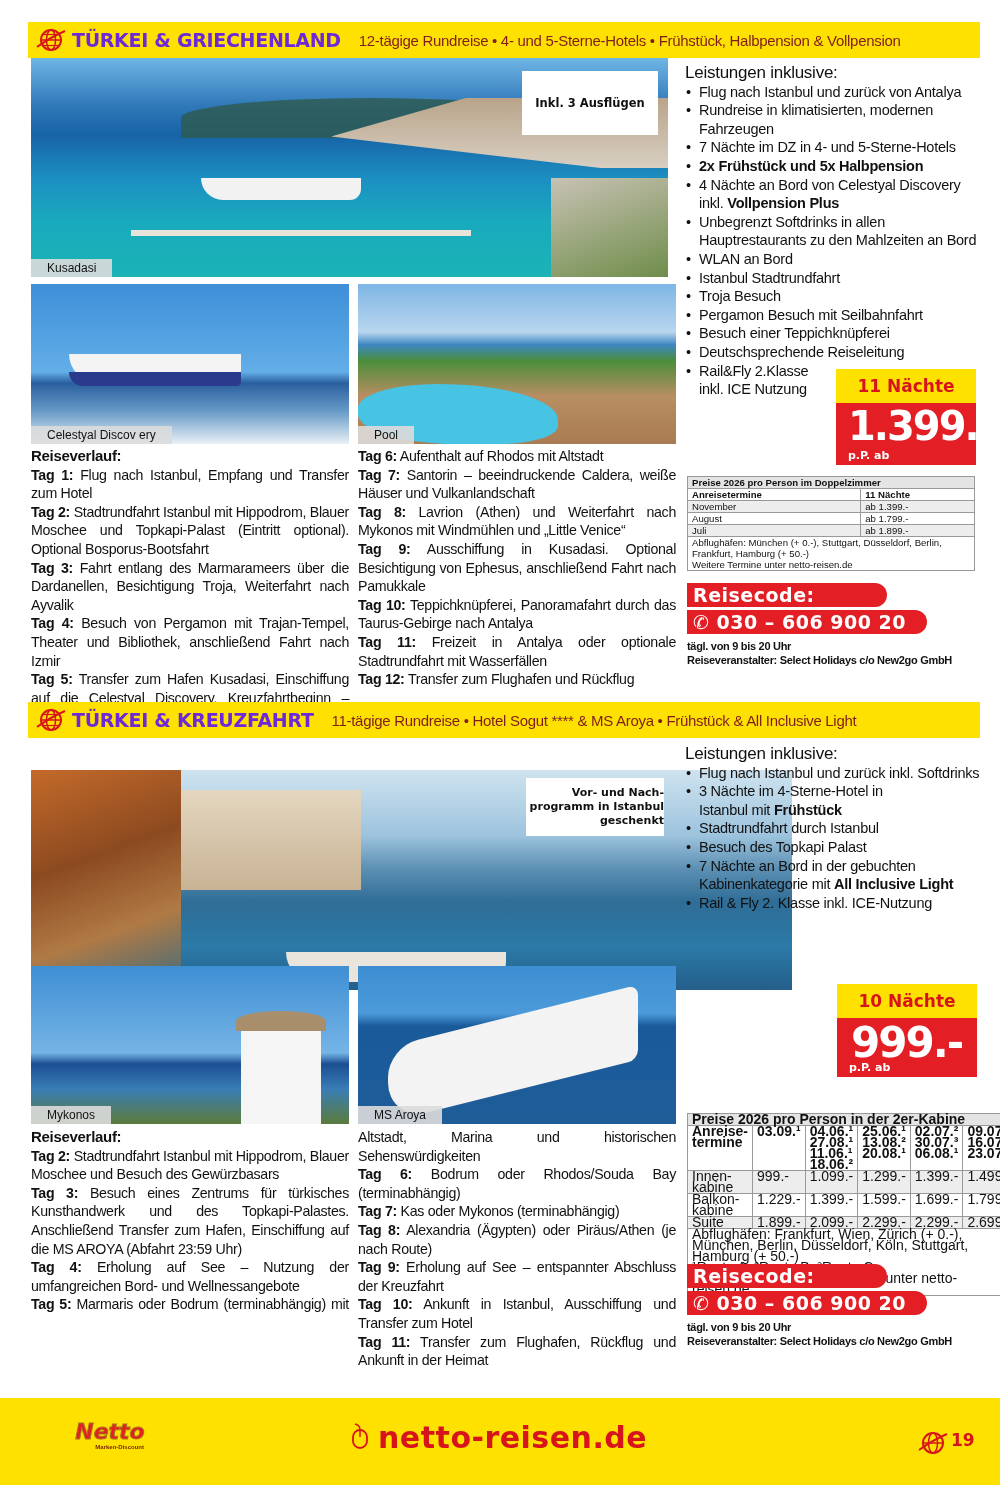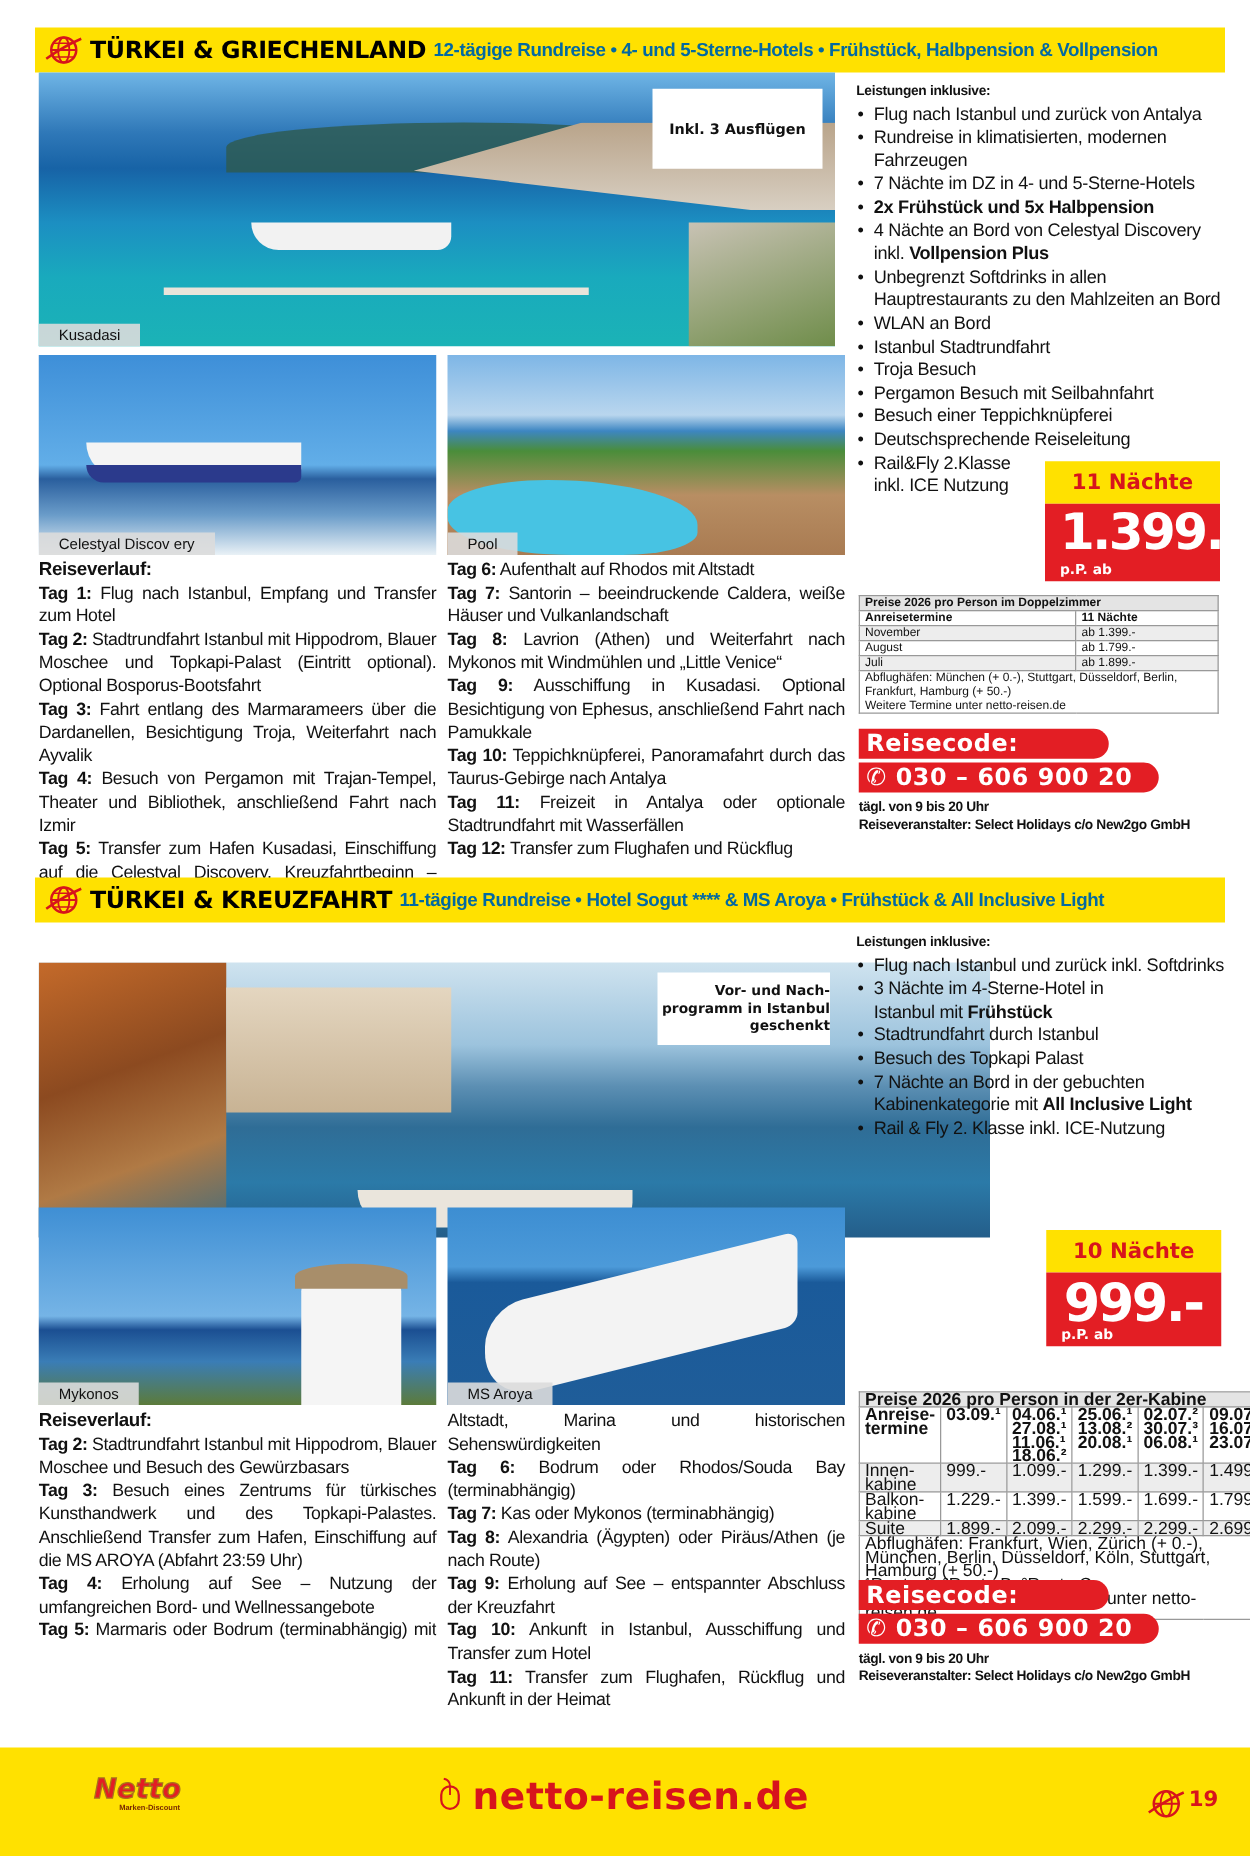--- a/index.html
+++ b/index.html
@@ -1,26 +1,26 @@
 <!DOCTYPE html>
 <html><head>
 <meta charset="utf-8">
 <style>
 *{box-sizing:border-box;margin:0;padding:0}
 body{width:1000px;height:1485px;background:#fff;font-family:"Liberation Sans",sans-serif;color:#111;position:relative;overflow:hidden}
 .abs{position:absolute}
 .banner{position:absolute;left:28px;width:952px;height:36px;background:#ffe100;display:flex;align-items:center;}
 .banner .globe{width:34px;height:28px;margin-left:6px;display:flex;align-items:center;justify-content:center}
-.banner .title{font-family:"DejaVu Sans",sans-serif;font-weight:bold;color:#000000;font-size:19px;letter-spacing:-0.3px;margin-left:4px;margin-right:6px}
-.banner .sub{font-weight:bold;font-size:15px;letter-spacing:-0.3px;color:#0369a1}
+.banner .title{font-family:"DejaVu Sans",sans-serif;font-weight:bold;color:#6d28d9;font-size:19px;letter-spacing:-0.3px;margin-left:4px;margin-right:18px}
+.banner .sub{font-weight:normal;font-size:15px;letter-spacing:-0.3px;color:#7f1d1d}
 .photo{position:absolute;overflow:hidden}
 .photo .cap{position:absolute;left:0;bottom:0;background:rgba(220,220,220,0.9);font-size:12px;padding:2px 16px;color:#111}
 .callout{position:absolute;background:#fff;font-family:"DejaVu Sans",sans-serif;font-weight:bold;font-size:11px;text-align:right;display:flex;align-items:center;justify-content:center;line-height:14px;color:#111}
 .leist{position:absolute;font-size:14.5px;line-height:18.6px;letter-spacing:-0.25px}
-.leist h3{font-size:11px;font-weight:bold}
+.leist h3{font-size:17px;font-weight:normal}
 .leist ul{list-style:none}
 .leist li{padding-left:14px;position:relative}
 .leist li:before{content:"•";position:absolute;left:1px;top:0}
 .leist b{font-weight:bold}
 .route{position:absolute;font-size:14.2px;line-height:18.6px;letter-spacing:-0.3px;text-align:justify}
 .route h3{font-size:15px;font-weight:bold}
 .route p b{font-weight:bold}
 .pricebox{position:absolute;width:140px}
 .pricebox .nights{background:#ffe100;color:#d7141c;font-family:"DejaVu Sans",sans-serif;font-weight:bold;font-size:17px;text-align:center;height:34px;line-height:34px}
 .pricebox .price{background:#e31e24;color:#fff;font-family:"DejaVu Sans",sans-serif;font-weight:bold;position:relative}

